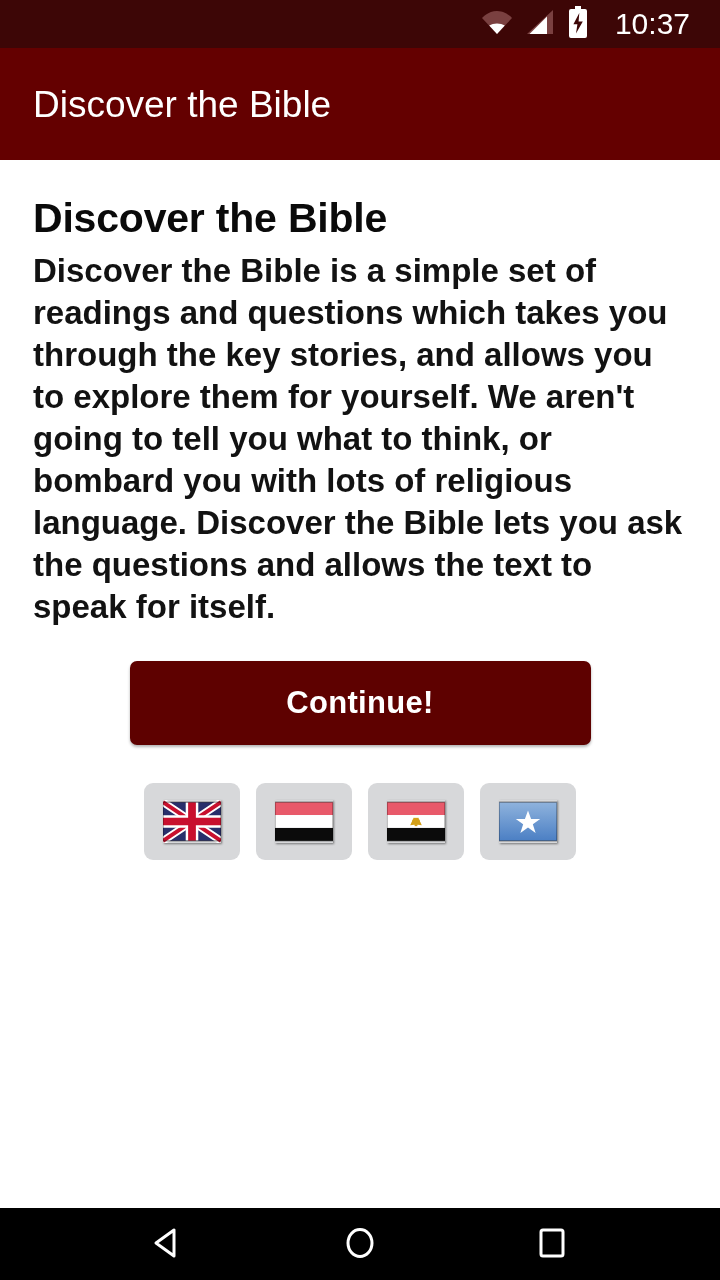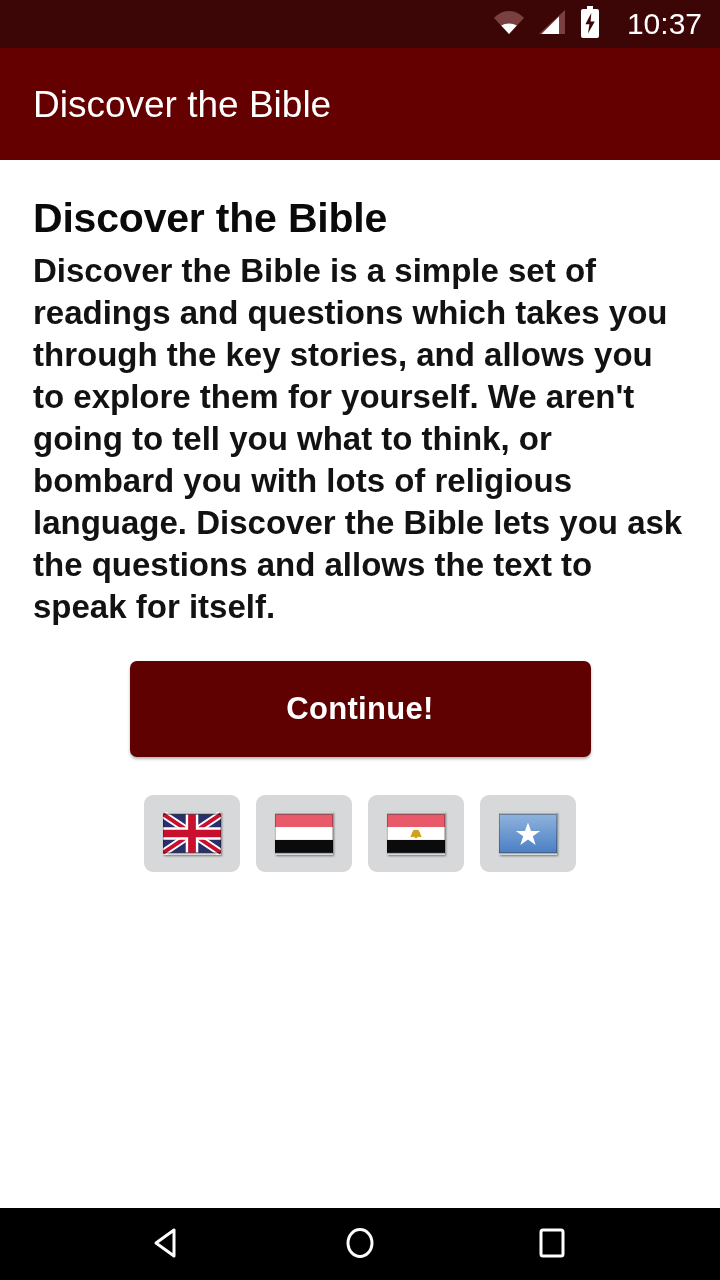--- a/index.html
+++ b/index.html
@@ -25,21 +25,21 @@
   
   .status-bar {
     position: absolute;
     left: 0; top: 0;
     width: 720px;
     height: 48px;
     background: #3d0606;
     display: flex;
     align-items: center;
     justify-content: flex-end;
-    padding-right: 18px;
+    padding-right: 30px;
     box-sizing: border-box;
   }
   .status-icons {
     display: flex;
     align-items: center;
     gap: 12px;
   }
   .icon-wifi { display: block; }
   .icon-signal { display: block; }
   .icon-battery { display: block; }
@@ -110,21 +110,21 @@
   }
 
   
   .continue-wrap {
     margin-top: 33px;
     display: flex;
     justify-content: center;
   }
   .continue-button {
     width: 461px;
-    height: 96px;
+    height: 84px;
     background: #5e0100;
     border: none;
     border-radius: 7px;
     color: #ffffff;
     font-size: 31px;
     font-weight: bold;
     letter-spacing: 0.3px;
     cursor: pointer;
     box-shadow: 0 2px 3px rgba(0,0,0,0.30);
     font-family: "Liberation Sans", sans-serif;

